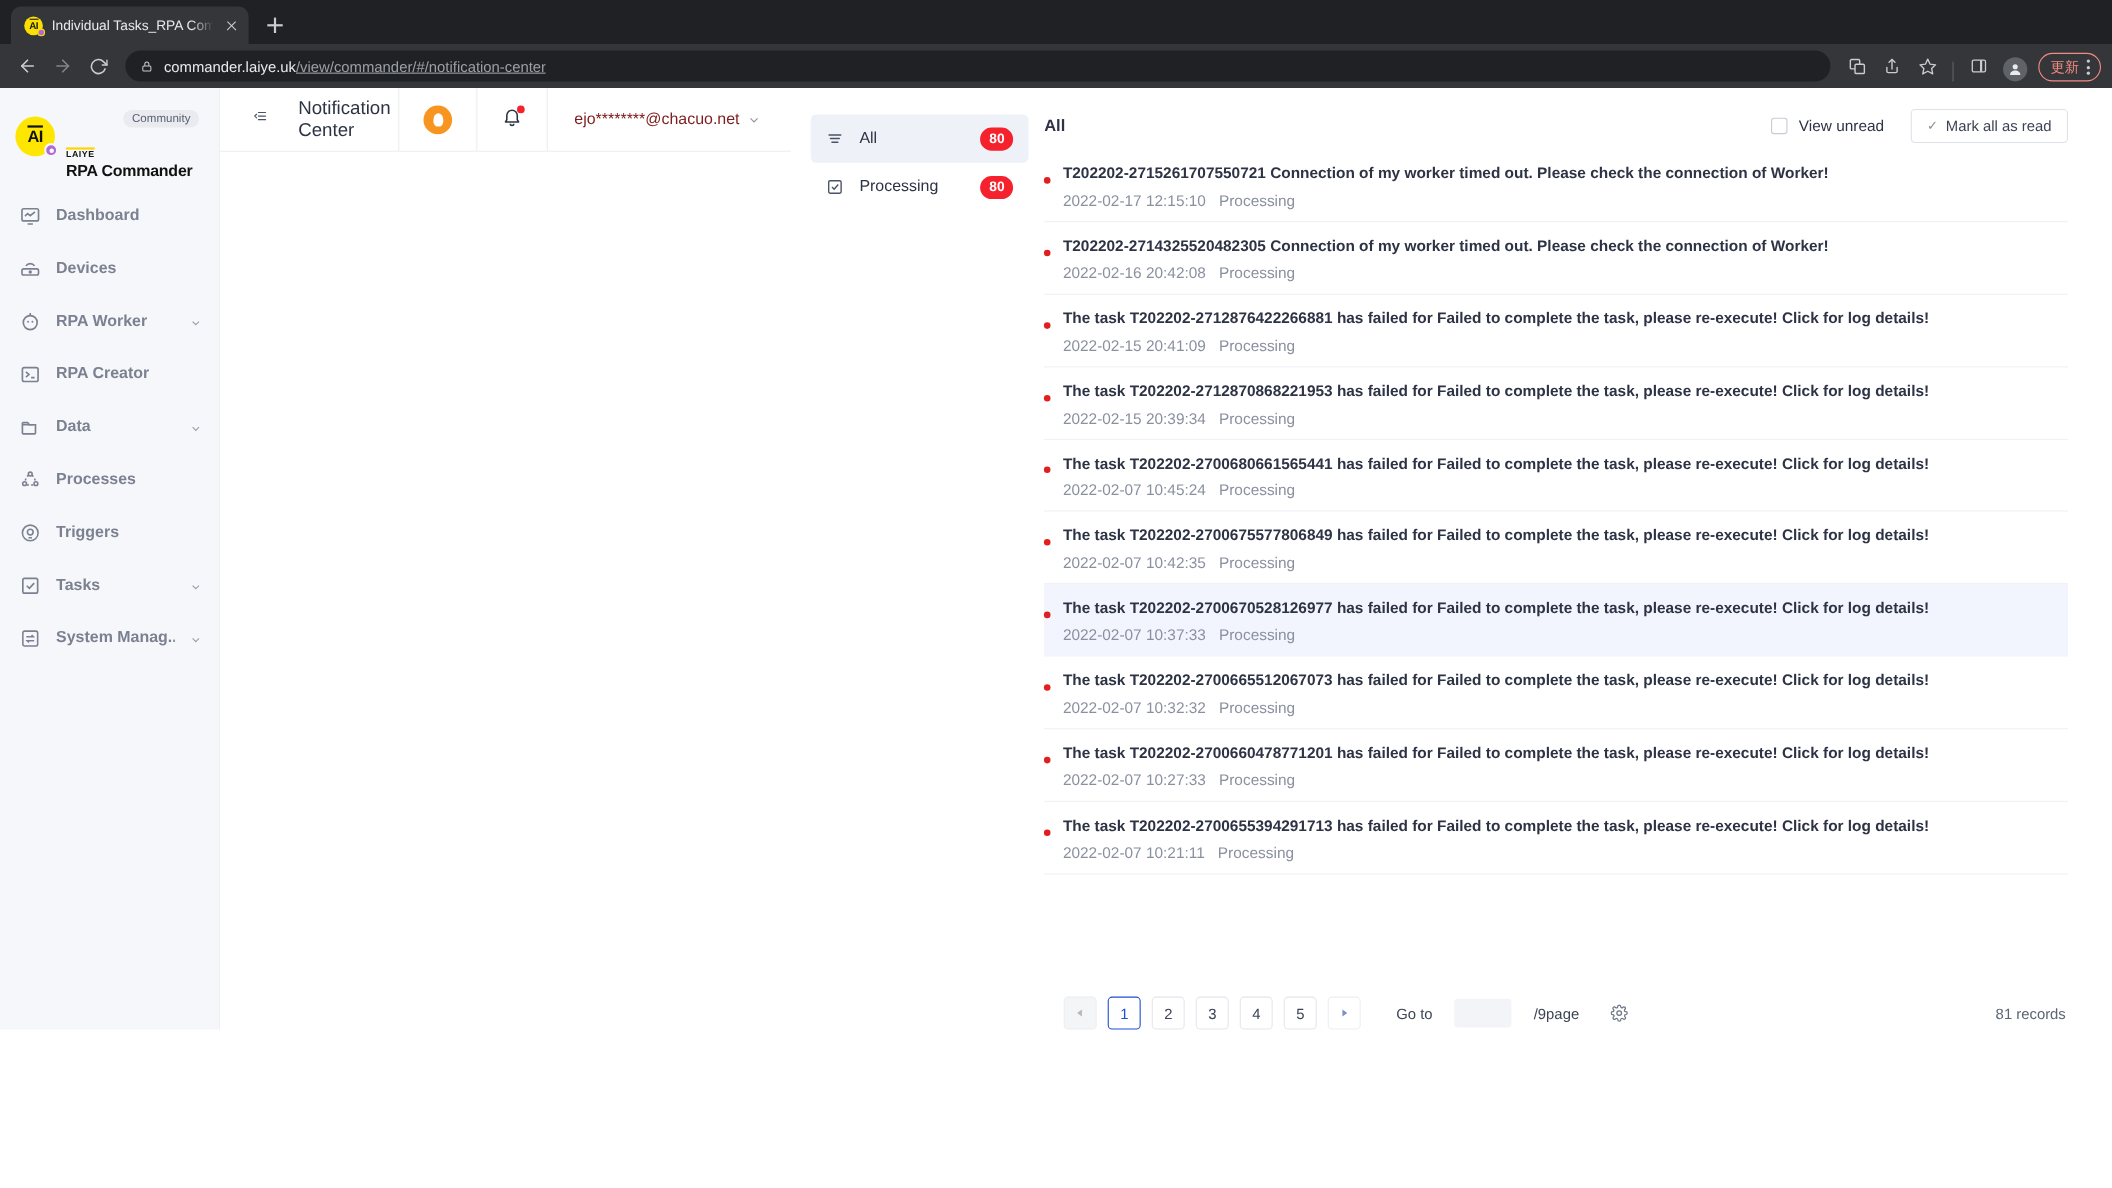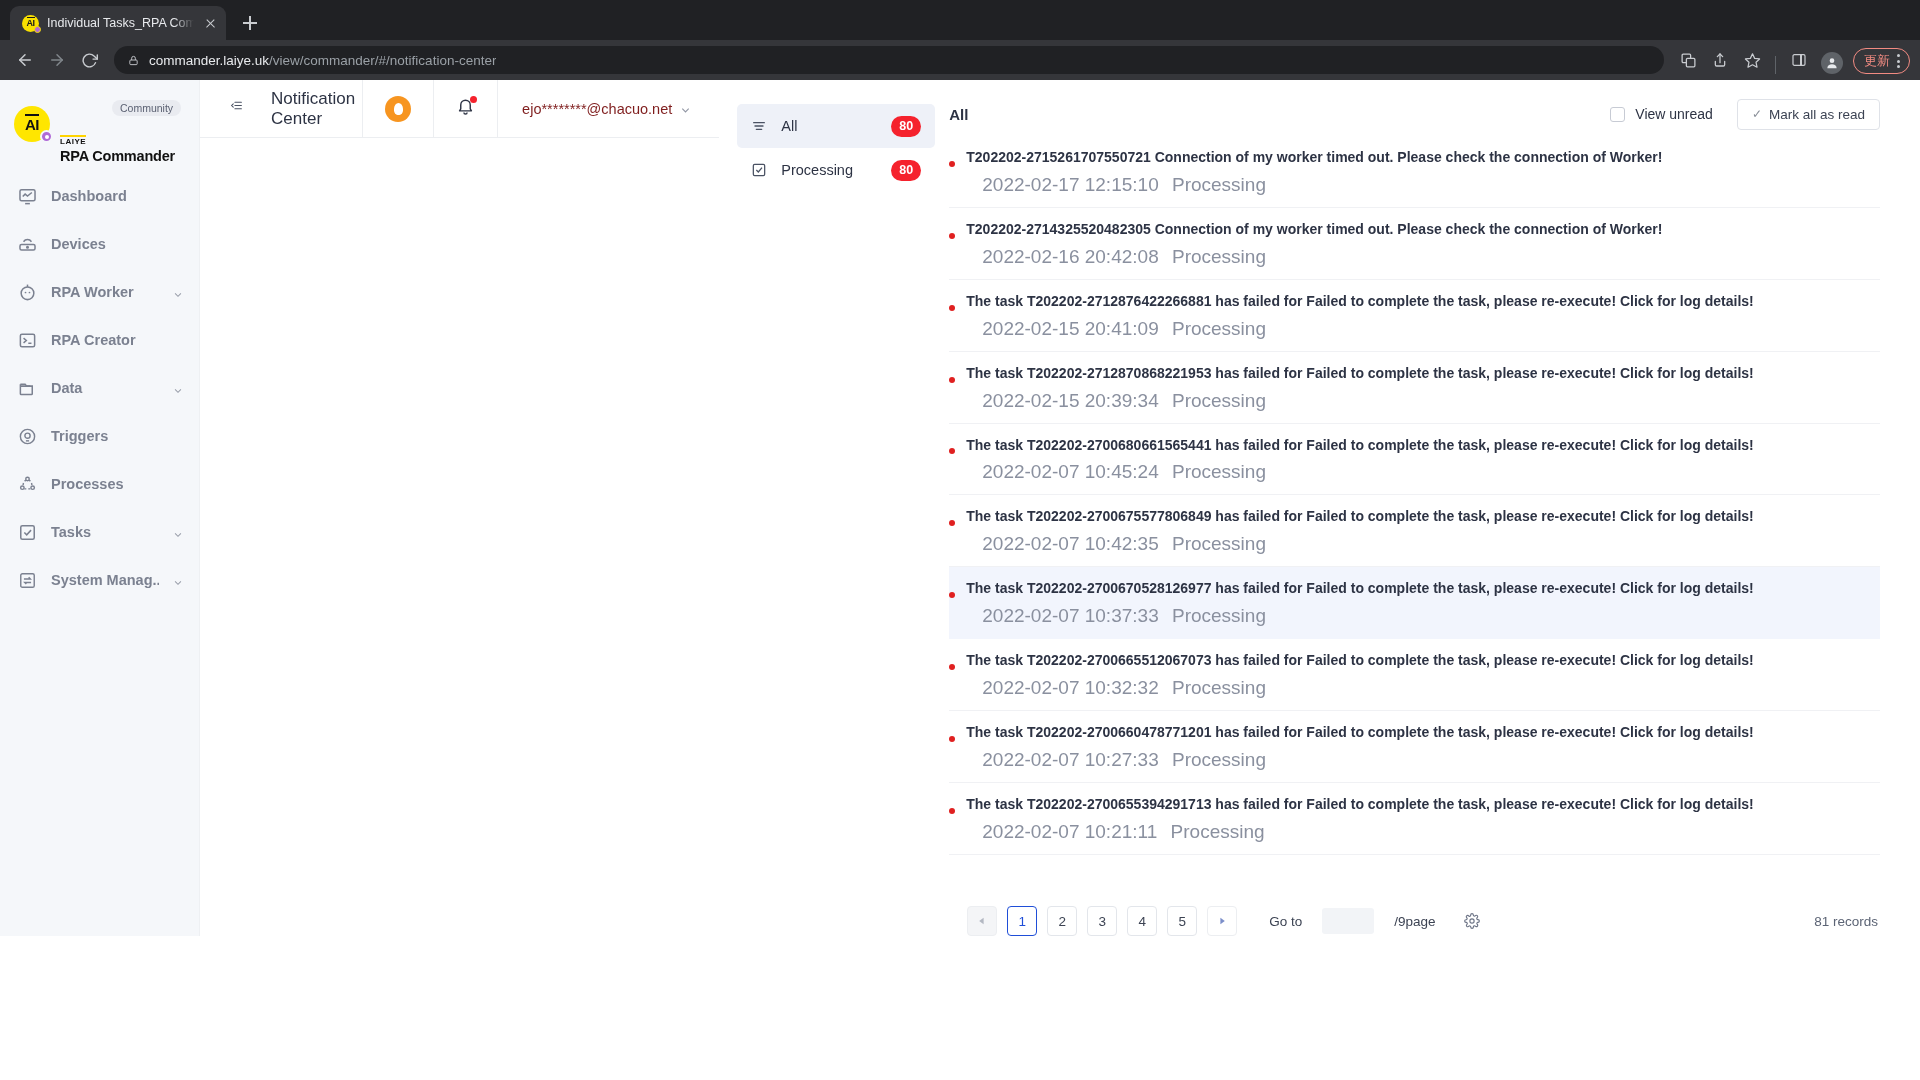--- a/index.html
+++ b/index.html
@@ -62,21 +62,21 @@
   }
   .navbtn svg { display:block; }
   .omnibox {
     flex: 1 1 auto; height: 28px; background: #202124; border-radius: 14px;
     display: flex; align-items: center; padding: 0 14px; margin: 0 8px;
     gap: 10px; font-size: 13.5px; min-width: 0;
   }
   .lock { width: 11px; height: 13px; flex: 0 0 auto; }
   .url { white-space: nowrap; overflow: hidden; }
   .url .host { color: #e8eaed; font-weight: 500; }
-  .url .path { color: #9aa0a6; }
+  .url .path { color: #9aa0a6; text-decoration: underline; }
   .tb-icons { display: flex; align-items: flex-end; gap: 4px; flex: 0 0 auto; }
   .tb-ic {
     width: 28px; height: 28px; display: flex; align-items: center; justify-content: center;
     color: #c9ccd0;
   }
   .profile {
     width: 22px; height: 22px; border-radius: 50%; background: #5f6368;
     display: flex; align-items: center; justify-content: center; margin: 0 4px;
   }
   .update-pill {
@@ -189,21 +189,21 @@
 
   .list { flex: 1 1 auto; }
   .row { padding: 12px 0 11px 0; border-bottom: 1px solid #f0f1f4; position: relative; }
   .row.hovered { background: #f2f5fd; border-bottom-color: transparent; }
   .row-main { display: flex; align-items: flex-end; gap: 11px; font-weight: bold; }
   .dot {
     width: 6px; height: 6px; border-radius: 50%; background: #e02020;
     margin-top: 7px; flex: 0 0 auto;
   }
   .row-text { font-size: 14px; color: #2d3344; line-height: 1.35; }
-  .row-meta { margin-left: 33px; margin-top: 7px; font-size: 19px; color: #8a909f; }
+  .row-meta { margin-left: 17px; margin-top: 7px; font-size: 14px; color: #8a909f; }
   .row-meta .status { margin-left: 8px; }
 
   .pager { display: flex; align-items: center; padding: 22px 0 0 18px; gap: 10px; }
   .pg {
     min-width: 30px; height: 30px; border: 1px solid #e3e6eb; border-radius: 4px;
     display: flex; align-items: center; justify-content: center; font-size: 13.5px;
     color: #3c4353; background: #fff; padding: 0 7px;
   }
   .pg.active { border-color: #1f4ed8; color: #1f4ed8; }
   .pg.arrow { background: #f4f5f7; color: #b3b8c2; border-color: #eceef1; }
@@ -377,37 +377,37 @@
           <span class="label">Data</span>
           <span class="chev">
             <svg viewBox="0 0 24 24" fill="none" stroke="currentColor" stroke-width="2.5">
                 <polyline points="5 8 12 15 19 8"></polyline>
               </svg>
           </span>
         </div>
         <div class="nav-item">
           <span class="nav-ic">
             <svg viewBox="0 0 24 24" fill="none" stroke="currentColor" stroke-width="1.8">
-                <circle cx="12" cy="12" r="9"></circle>
-                <circle cx="12" cy="11" r="3.3"></circle>
-                <path d="M10 17.5h4"></path>
-              </svg>
-          </span>
-          <span class="label">Triggers</span>
-        </div>
-        <div class="nav-item">
-          <span class="nav-ic">
-            <svg viewBox="0 0 24 24" fill="none" stroke="currentColor" stroke-width="1.8">
                 <circle cx="12" cy="5" r="2.2"></circle>
                 <circle cx="5.5" cy="16" r="2.2"></circle>
                 <circle cx="18.5" cy="16" r="2.2"></circle>
                 <path d="M6.5 12.5A7 7 0 0 1 10 6.6M17.5 12.5A7 7 0 0 0 14 6.6M8 17.5h8" stroke-dasharray="2.5 2.5"></path>
               </svg>
           </span>
           <span class="label">Processes</span>
+        </div>
+        <div class="nav-item">
+          <span class="nav-ic">
+            <svg viewBox="0 0 24 24" fill="none" stroke="currentColor" stroke-width="1.8">
+                <circle cx="12" cy="12" r="9"></circle>
+                <circle cx="12" cy="11" r="3.3"></circle>
+                <path d="M10 17.5h4"></path>
+              </svg>
+          </span>
+          <span class="label">Triggers</span>
         </div>
         <div class="nav-item">
           <span class="nav-ic">
             <svg viewBox="0 0 24 24" fill="none" stroke="currentColor" stroke-width="1.9">
                 <rect x="3.5" y="3.5" width="17" height="17" rx="2"></rect>
                 <polyline points="8 12 11 15 16.5 9"></polyline>
               </svg>
           </span>
           <span class="label">Tasks</span>
           <span class="chev">

